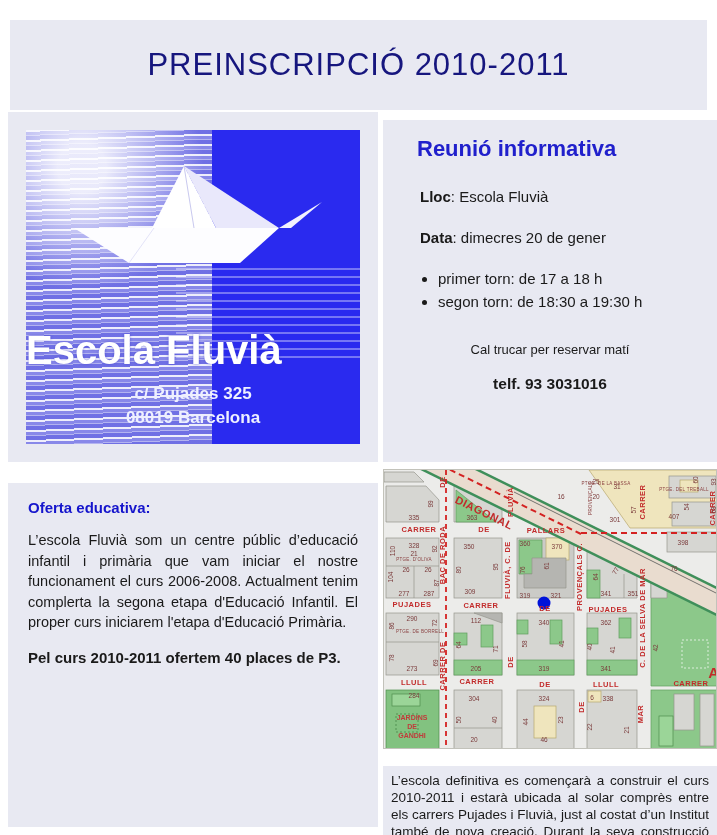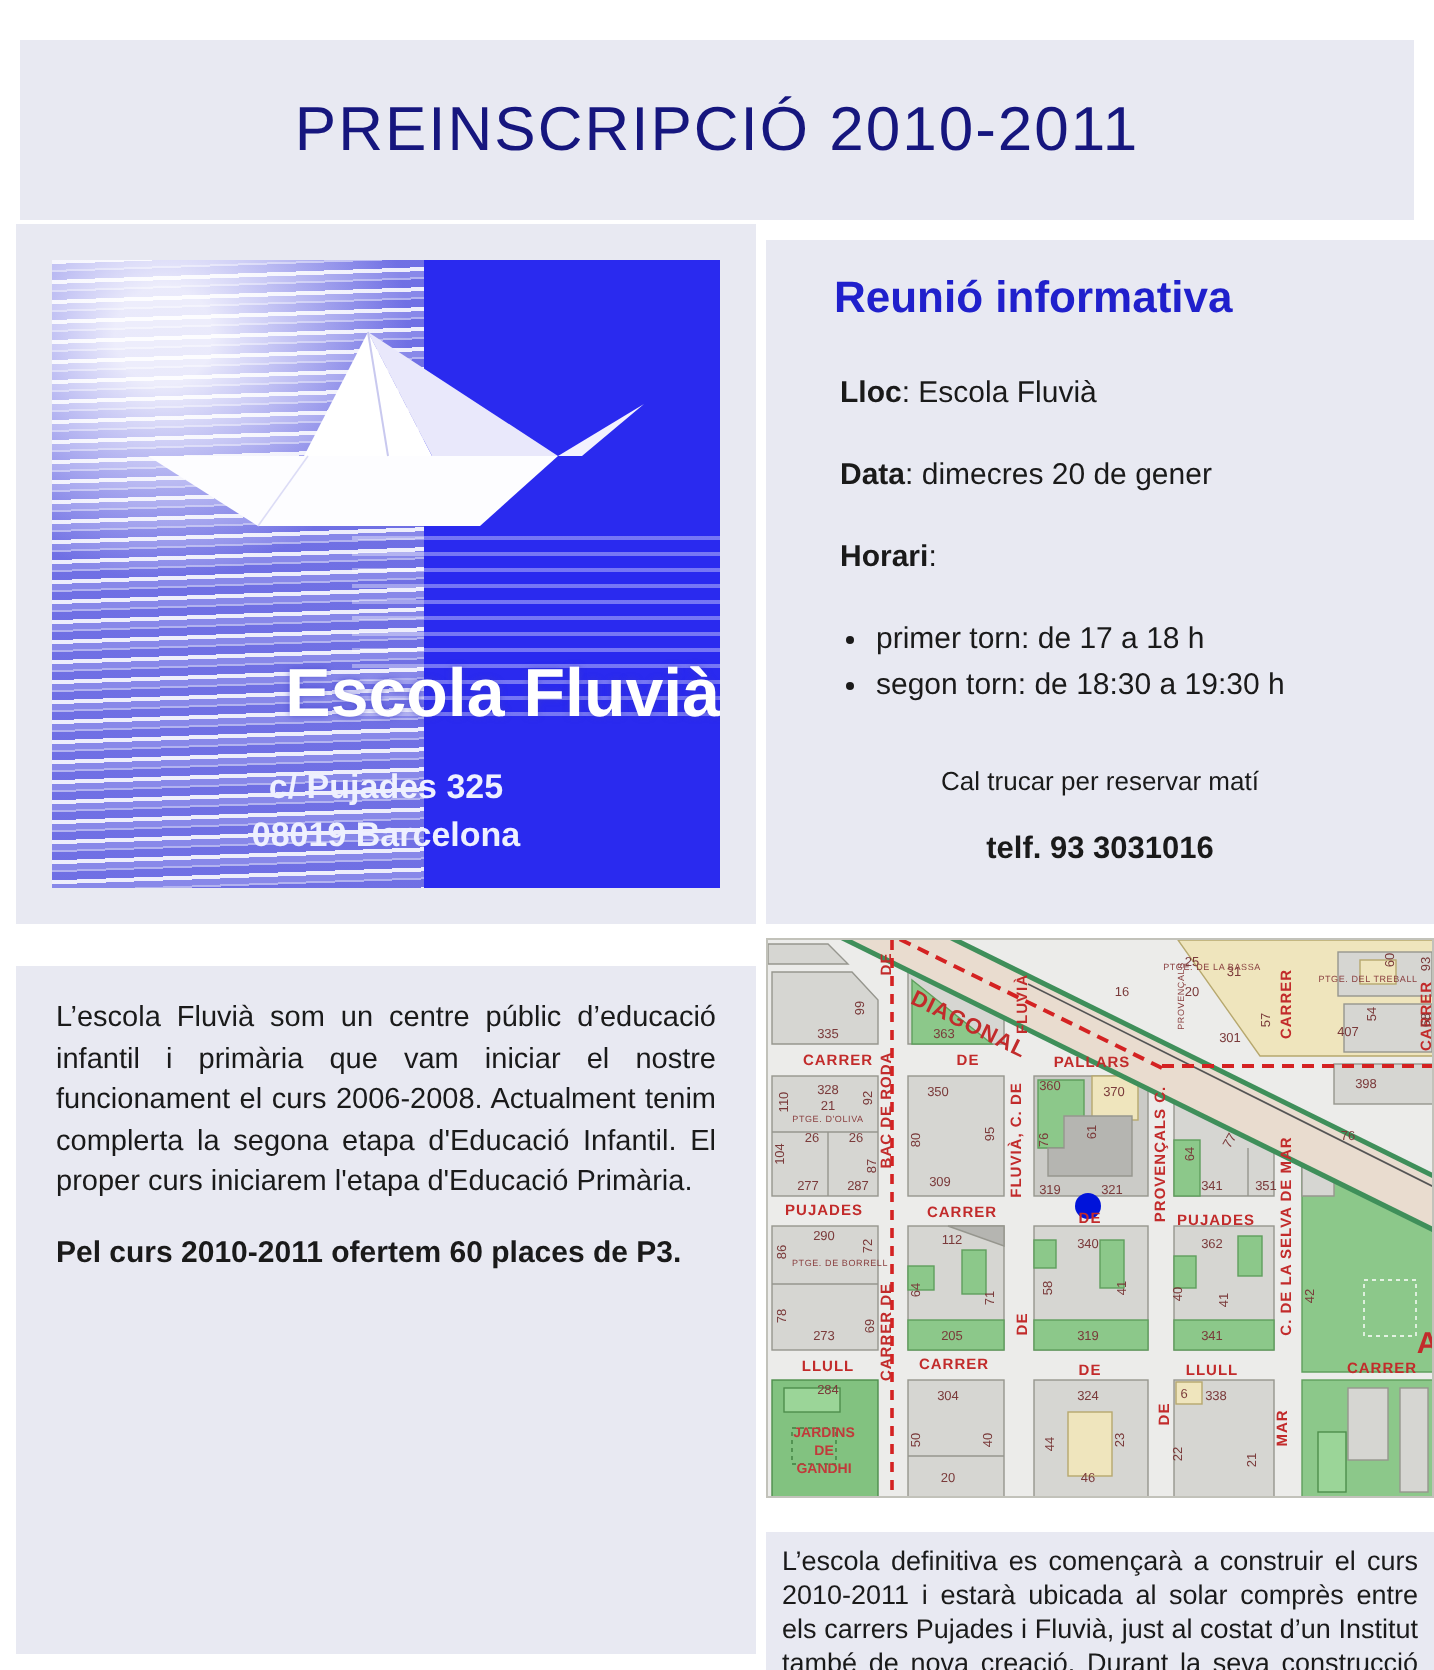--- a/index.html
+++ b/index.html
@@ -18,22 +18,22 @@
   .water-left{position:absolute;left:0;top:0;width:186px;height:100%;
       background-color:#8a8ae8;
       background-image:
         radial-gradient(circle at 30% 12%, rgba(255,255,255,.85) 0 8%, rgba(255,255,255,0) 40%),
         repeating-linear-gradient(178deg, rgba(255,255,255,.85) 0 2px, rgba(130,130,236,.25) 2px 5px,
            rgba(255,255,255,.35) 5px 6px, rgba(90,90,225,.55) 6px 10px);}
   .water-right{position:absolute;left:186px;top:0;right:0;height:100%;background:#2a2aef;}
   .reflect{position:absolute;left:150px;top:138px;width:184px;height:90px;opacity:.45;
       background:repeating-linear-gradient(180deg, rgba(255,255,255,.8) 0 2px, transparent 2px 8px);}
   .boat-svg{position:absolute;left:18px;top:28px;width:300px;height:130px;}
-  .img-title{position:absolute;left:0;top:198px;width:100%;text-align:right;
-      font-size:34px;font-weight:bold;color:#ffffff;text-shadow:0 0 3px rgba(60,60,200,.6);}
+  .img-title{position:absolute;left:0;top:198px;width:100%;text-align:left;
+      font-size:40px;font-weight:bold;color:#ffffff;text-shadow:0 0 3px rgba(60,60,200,.6);}
   .img-addr{position:absolute;left:0;top:252px;width:100%;text-align:center;
       font-size:17px;font-weight:bold;color:#eef0ff;line-height:24px;}
 
   
   .right-card{position:absolute;left:383px;top:120px;width:334px;height:342px;}
   .right-card h2{margin:16px 0 0 34px;font-size:22px;font-weight:bold;color:#2020cc;}
   .fields{margin:26px 0 0 37px;}
   .fields p{margin:0 0 24px 0;font-size:15px;}
   ul.schedule{margin:6px 0 0 37px;padding-left:18px;font-size:15px;}
   ul.schedule li{margin-bottom:6px;}
@@ -92,33 +92,33 @@
         <div>08019 Barcelona</div>
       </div>
     </div>
   </div>
 
   <div class="right-card panel">
     <h2>Reunió informativa</h2>
     <div class="fields">
         <p><b>Lloc</b>: Escola Fluvià</p>
         <p><b>Data</b>: dimecres 20 de gener</p>
-        <p><b>Horari</b>:</p>
       </div>
     <ul class="schedule">
         <li>primer torn: de 17 a 18 h</li>
         <li>segon torn: de 18:30 a 19:30 h</li>
       </ul>
     <div class="note">Cal trucar per reservar matí</div>
     <div class="phone">telf. 93 3031016</div>
   </div>
 
   <div class="offer-card panel">
+    <h3>Oferta educativa:</h3>
     <p class="just">L’escola Fluvià som un centre públic d’educació infantil i primària que vam iniciar el nostre funcionament el curs 2006-2008. Actualment tenim complerta la segona etapa d'Educació Infantil. El proper curs iniciarem l'etapa d'Educació Primària.</p>
-    <p class="hl">Pel curs 2010-2011 ofertem 60 places de P3.</p>
+    <p class="hl">Pel curs 2010-2011 ofertem 40 places de P3.</p>
   </div>
 
   <div class="map">
     <svg width="334" height="280" viewBox="0 0 334 280">
       <rect x="0" y="0" width="334" height="280" fill="#ececea"></rect>
       <g stroke="#96968e" stroke-width="0.7">
 
         <polygon points="0,2 30,2 40,12 0,12" fill="#d6d6d2"></polygon>
         <polygon points="2,16 42,16 55,30 55,52 2,52" fill="#d6d6d2"></polygon>
         <polygon points="70,12 96,12 118,36 118,52 70,52" fill="#d6d6d2"></polygon>

